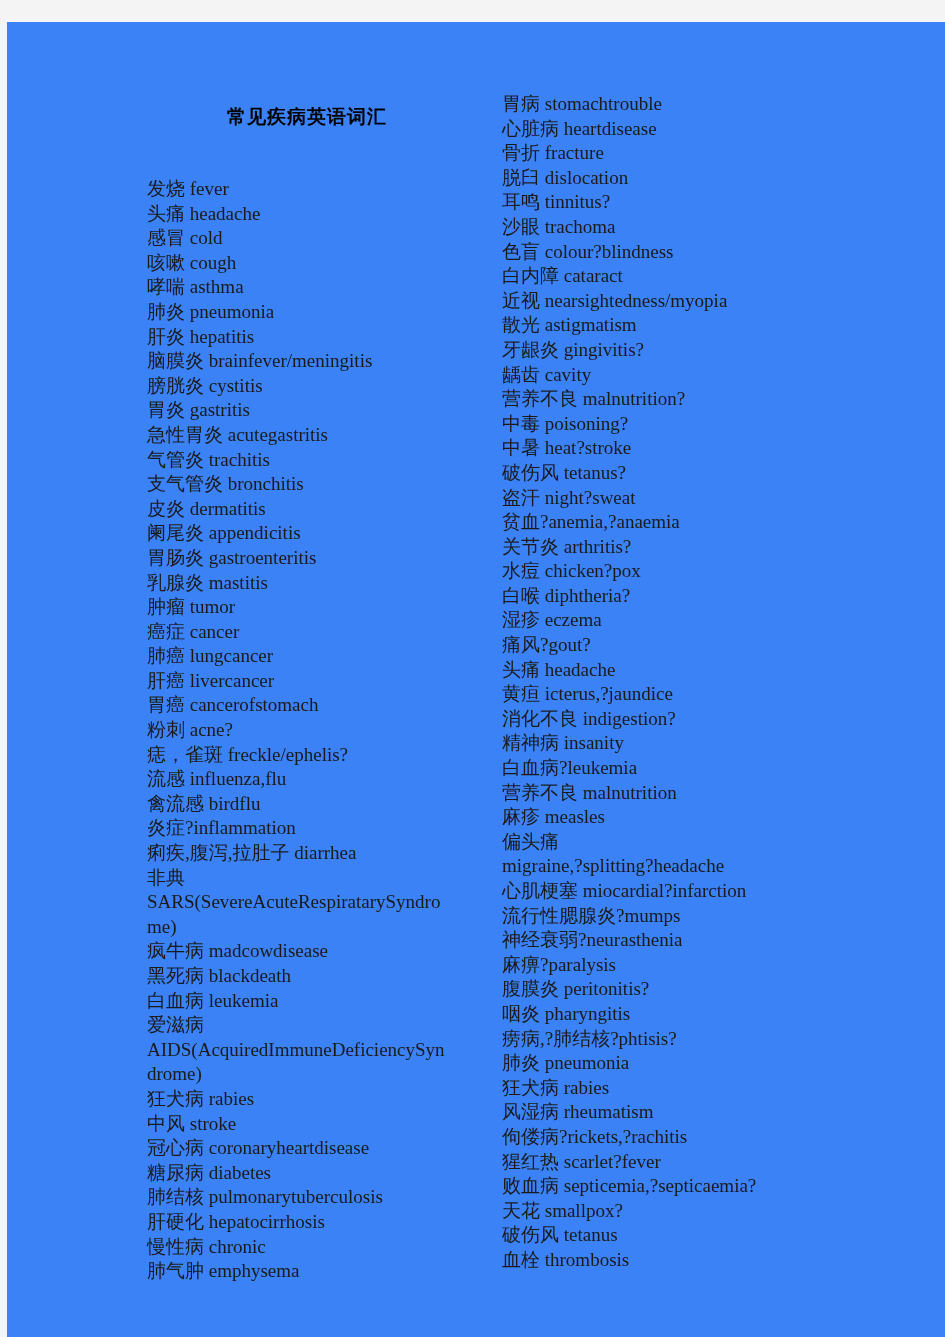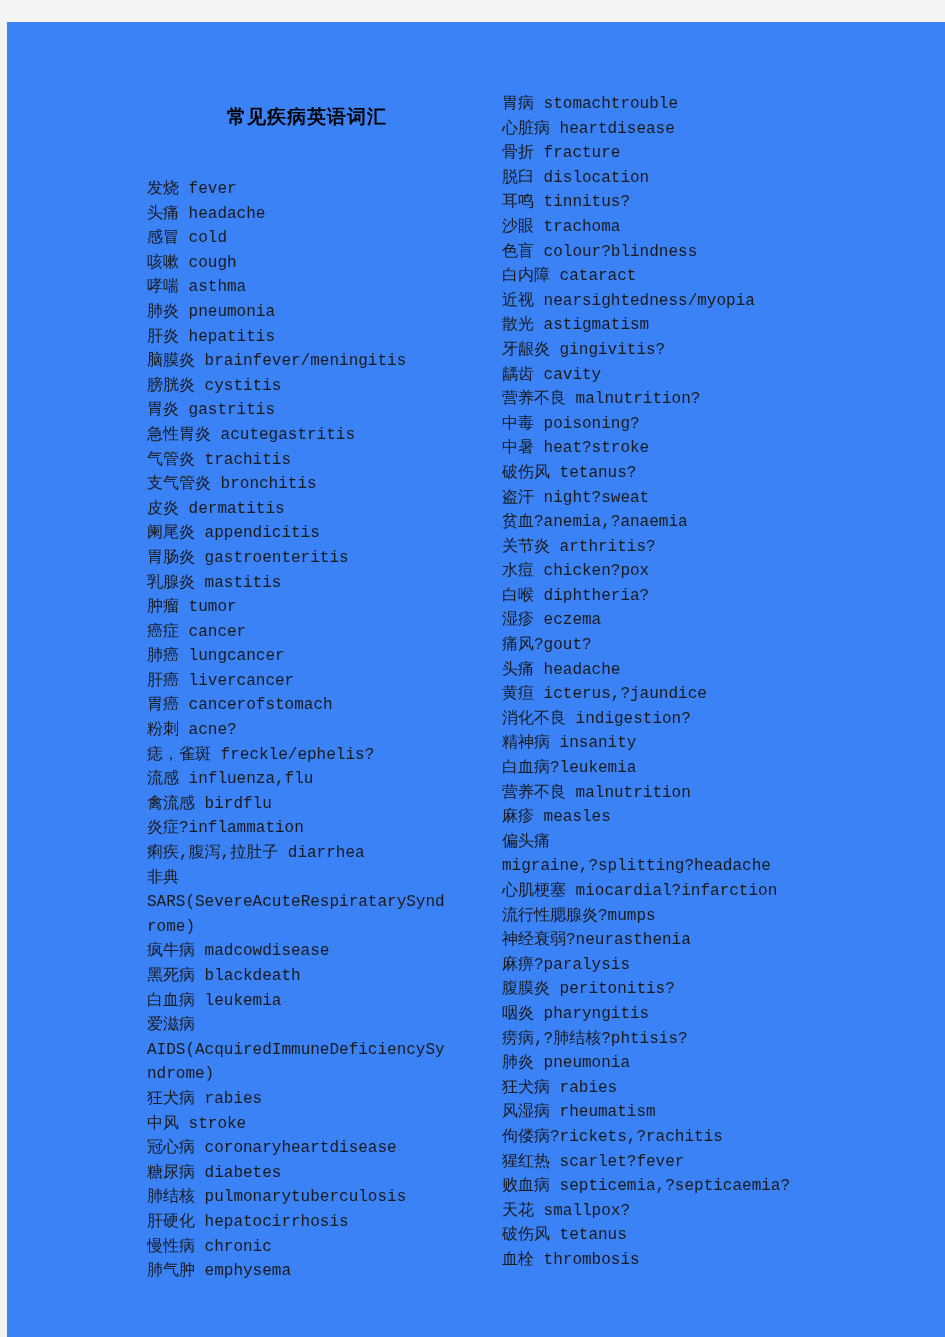--- a/index.html
+++ b/index.html
@@ -30,24 +30,24 @@
     text-align: center;
     font-family: "DejaVu Serif", "Liberation Serif", serif;
     font-weight: bold;
     font-size: 19px;
     color: #000000;
     letter-spacing: 1px;
   }
   .column {
     position: absolute;
     top: 0;
-    font-size: 16px;
+    font-size: 19px;
     line-height: 24.6px;
     color: #1a1a1a;
-    font-family: Liberation Mono, monospace;
+    font-family: Liberation Serif, serif;
     white-space: pre-wrap;
     word-break: break-all;
   }
   #col-left {
     left: 140px;
     top: 155px;
     width: 300px;
   }
   #col-right {
     left: 495px;

